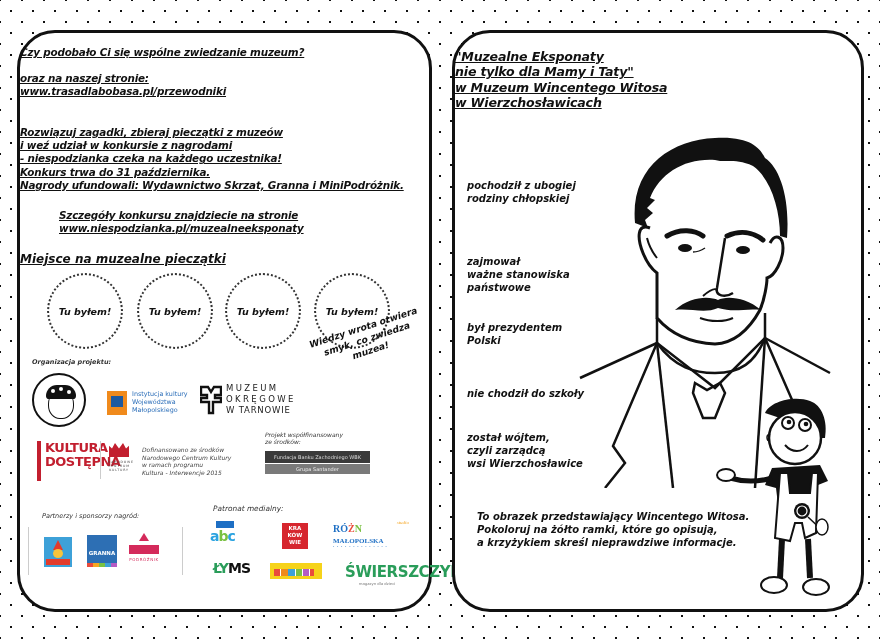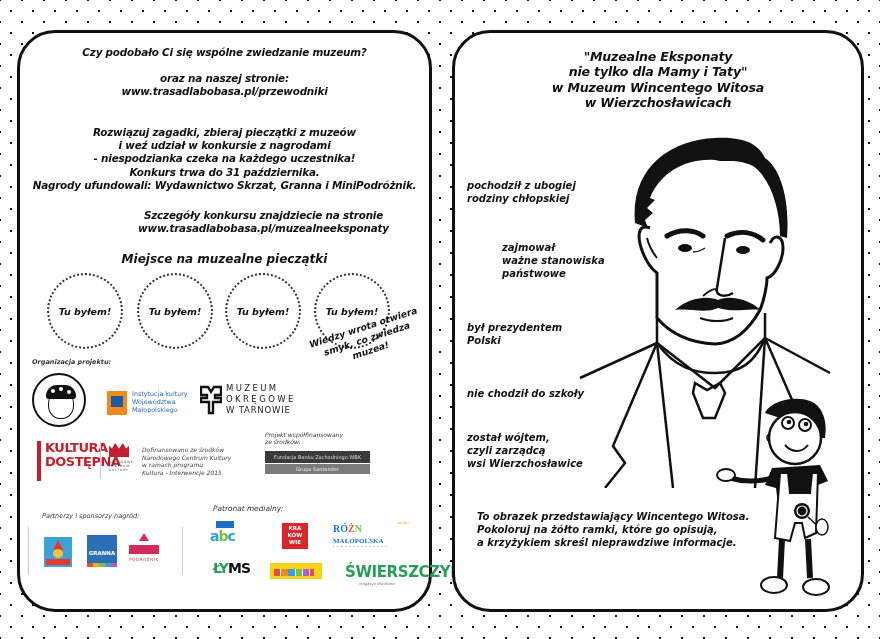--- a/index.html
+++ b/index.html
@@ -15,21 +15,21 @@
     color:#111;
   }
   .card {
     position:absolute; background:#fff; border:3px solid #111;
     border-radius:38px; box-sizing:border-box;
   }
   #left-card { left:17px; top:30px; width:415px; height:582px; }
   #right-card { left:452px; top:30px; width:412px; height:582px; }
 
   .hand { font-family: "DejaVu Sans", sans-serif; font-style: italic; font-weight: bold; }
-  .ctr { text-align:center; }
+  .ctr { text-align:left;text-decoration:underline; }
   .abs { position:absolute; }
 
   .p { font-size:10.4px; line-height:13.2px; letter-spacing:-0.2px; }
   #intro-q { top:13px; left:0; width:100%; }
   #guides { top:39px; left:0; width:100%; }
   #contest { top:93px; left:0; width:100%; }
   #details { top:176px; left:0; width:100%;padding-left:39px; }
   #stamps-title { top:219px; left:0; width:100%; font-size:12px; }
 
   .stamp {
@@ -107,21 +107,21 @@
   #m-sport { left:250px; top:530px; width:52px; height:16px; background:#f6d31a; }
   #m-sport .blocks { position:absolute; left:4px; top:6px; width:40px; height:7px;
     background: linear-gradient(90deg,#e94b3c 0 16%,#fff 16% 18%,#f08a1c 18% 34%,#fff 34% 36%,#3da1d8 36% 52%,#fff 52% 54%,#7ac143 54% 70%,#fff 70% 72%,#b45bc4 72% 88%,#fff 88% 90%,#e94b3c 90% 100%); }
   #m-swierszczyk { left:325px; top:530px; width:64px; height:18px; }
   #m-swierszczyk .t { font-size:15px; font-weight:bold; color:#2a9d5a; letter-spacing:-0.4px; }
   #m-swierszczyk .s { font-size:3.8px; color:#777; text-align:center; }
 
   
   #title { top:16px; left:0; width:100%; font-size:12.6px; line-height:15.3px; letter-spacing:-0.2px; }
   .fact { position:absolute; left:12px; font-size:10px; line-height:12.8px; }
-  #fact-1 { top:147px; } #fact-2 { top:209px;margin-left:35px; } #fact-3 { top:289px; }
+  #fact-1 { top:147px; } #fact-2 { top:223px; } #fact-3 { top:289px; }
   #fact-4 { top:355px; } #fact-5 { top:399px; }
   #instructions { position:absolute; left:22px; top:477px; font-size:10px; line-height:13px; }
   #portrait { position:absolute; left:120px; top:95px; }
   #boy { position:absolute; left:255px; top:360px; }
 </style>
 </head>
 <body>
 
 <div class="card" id="left-card">
   <div class="abs ctr hand p" id="intro-q">Czy podobało Ci się wspólne zwiedzanie muzeum?</div>
@@ -134,21 +134,21 @@
   <div class="abs ctr hand p" id="contest">
     <div>Rozwiązuj zagadki, zbieraj pieczątki z muzeów</div>
     <div>i weź udział w konkursie z nagrodami</div>
     <div>- niespodzianka czeka na każdego uczestnika!</div>
     <div>Konkurs trwa do 31 października.</div>
     <div>Nagrody ufundowali: Wydawnictwo Skrzat, Granna i MiniPodróżnik.</div>
   </div>
 
   <div class="abs ctr hand p" id="details">
     <div>Szczegóły konkursu znajdziecie na stronie</div>
-    <div>www.trasadlabobasa.pl/muzealneeksponaty</div>
+    <div>www.niespodzianka.pl/muzealneeksponaty</div>
   </div>
 
   <div class="abs ctr hand" id="stamps-title">Miejsce na muzealne pieczątki</div>
 
   <div class="stamp hand" style="left:27px;">
       <span>Tu byłem!</span>
     </div>
   <div class="stamp hand" style="left:117px;">
       <span>Tu byłem!</span>
     </div>

